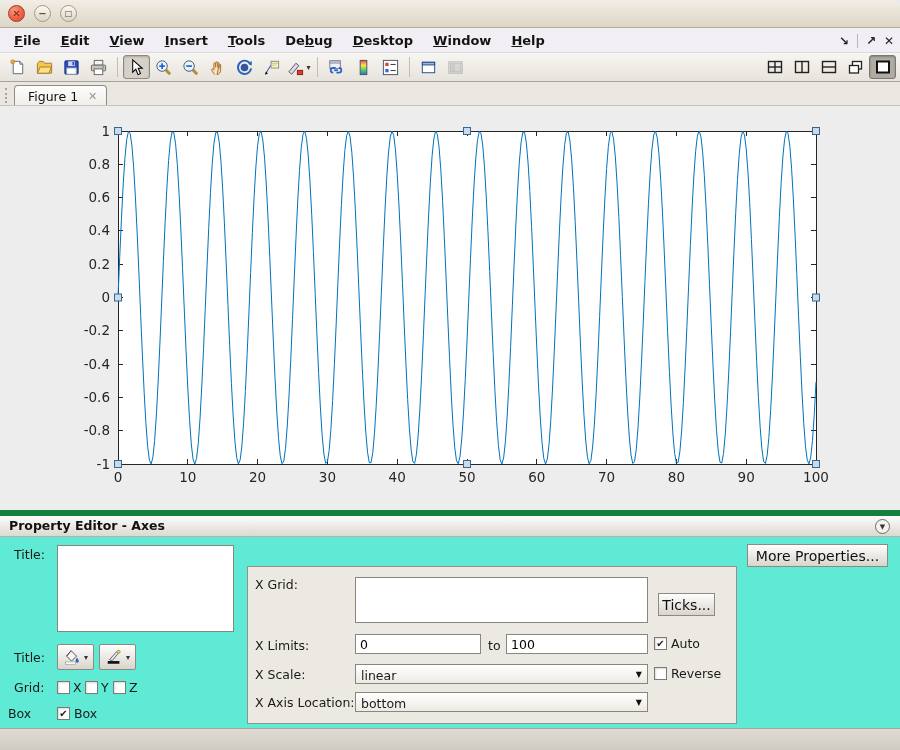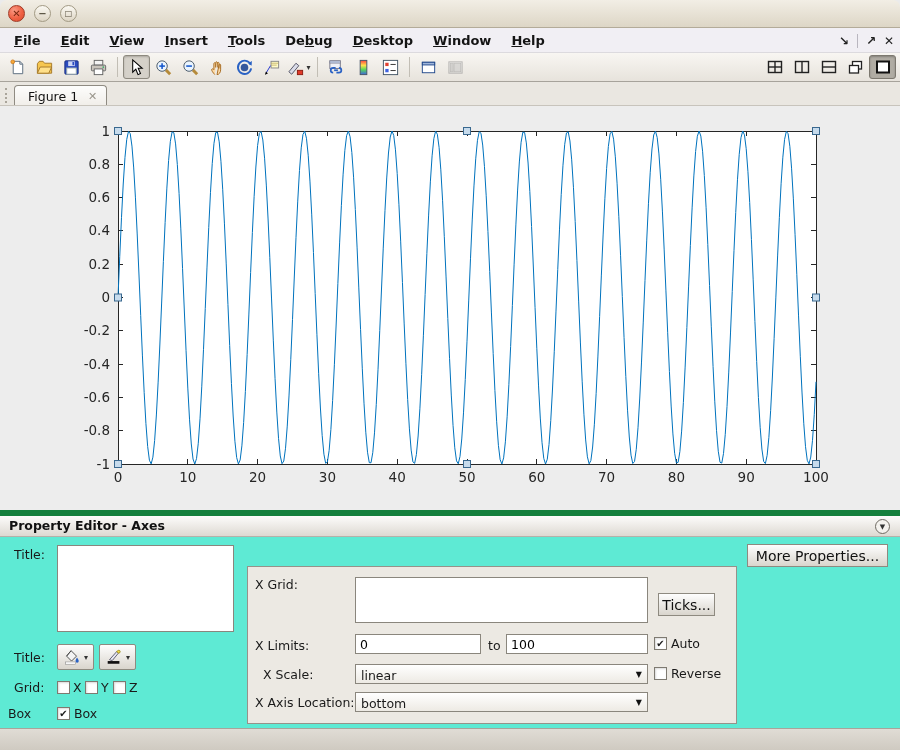--- a/index.html
+++ b/index.html
@@ -422,21 +422,21 @@
       <textarea class="field" style="left: 355px; top: 39px; width: 293px; height: 46px;"></textarea>
       <button class="btn" style="left:658px;top:55px;width:57px;height:23px;">Ticks...</button>
 
       <div class="lbl" style="left:255px;top:100px;">X Limits:</div>
       <input class="field" style="left: 355px; top: 96px; width: 126px; height: 20px;" value="0">
       <div class="lbl" style="left:488px;top:100px;">to</div>
       <input class="field" style="left: 506px; top: 96px; width: 142px; height: 20px;" value="100">
       <span class="cb" style="left:654px;top:99px;">✔</span>
       <span class="cb-label" style="left:671px;top:98px;">Auto</span>
 
-      <div class="lbl" style="left:263px;top:129px;">X Scale:</div>
+      <div class="lbl" style="left:255px;top:129px;">X Scale:</div>
       <div class="dropdown" style="left:355px;top:126px;width:293px;">
         <span>linear</span>
         <span class="dd-caret">▼</span>
       </div>
       <span class="cb" style="left:654px;top:129px;"></span>
       <span class="cb-label" style="left:671px;top:128px;">Reverse</span>
 
       <div class="lbl" style="left:255px;top:157px;">X Axis Location:</div>
       <div class="dropdown" style="left:355px;top:154px;width:293px;">
         <span>bottom</span>

